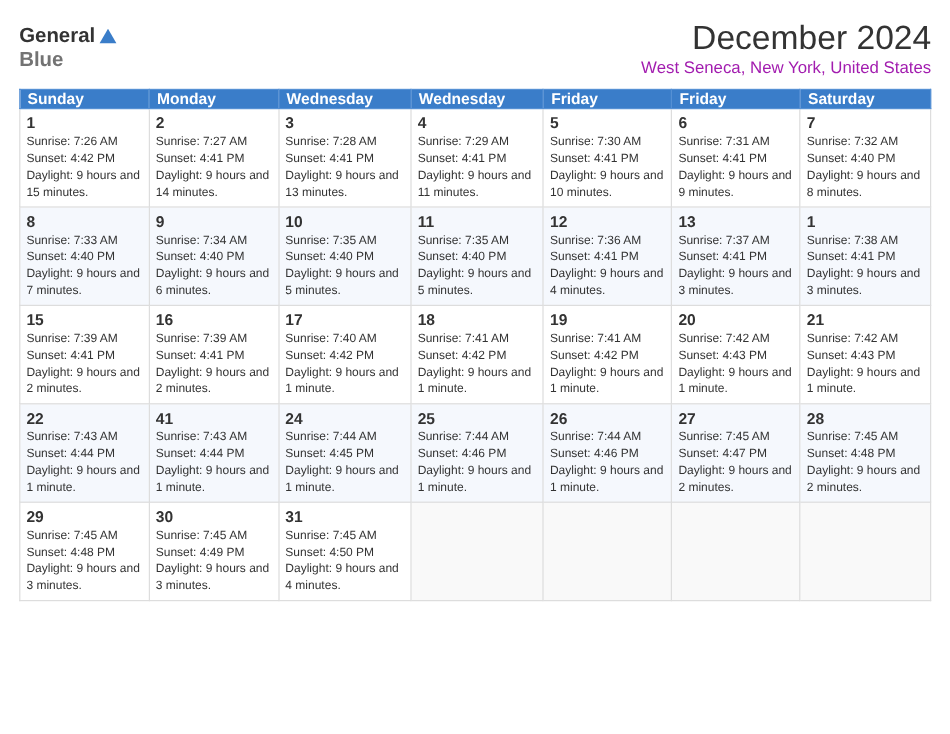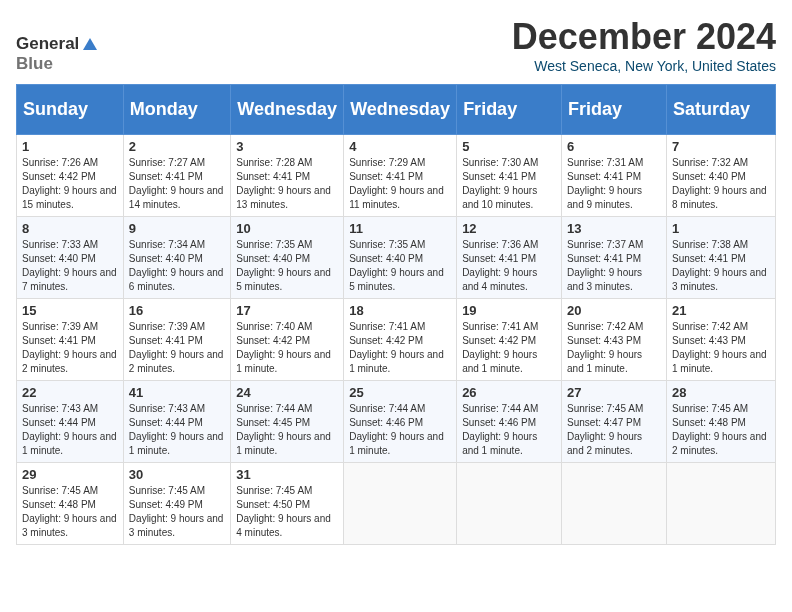--- a/index.html
+++ b/index.html
@@ -6,50 +6,50 @@
     body {
       font-family: Arial, sans-serif;
       background: #fff;
       width: 792px;
       min-height: 612px;
       padding: 16px;
     }
     .header {
       display: flex;
       justify-content: space-between;
-      align-items: flex-end;
+      align-items: center;
       margin-bottom: 10px;
     }
     .logo {
       display: flex;
       align-items: center;
     }
     .title-block {
       text-align: right;
     }
     .month-title {
-      font-size: 36px;
+      font-size: 28px;
       color: #333;
-      font-weight: bold;
+      font-weight: normal;
     }
     .location-title {
       font-size: 14px;
-      color: #0c4a6e;
+      color: #a21caf;
     }
     .calendar {
       width: 100%;
       border-collapse: collapse;
       border: 1px solid #ccc;
     }
     .calendar th {
       background-color: #3a7dc9;
       color: #fff;
       text-align: left;
-      padding: 14px 6px;
-      font-size: 18px;
+      padding: 0 6px;
+      font-size: 13px;
       font-weight: bold;
       border: 1px solid #5590d4;
     }
     .calendar td {
       vertical-align: top;
       padding: 4px 5px;
       font-size: 10.5px;
       color: #333;
       border: 1px solid #ddd;
       width: 113px;

